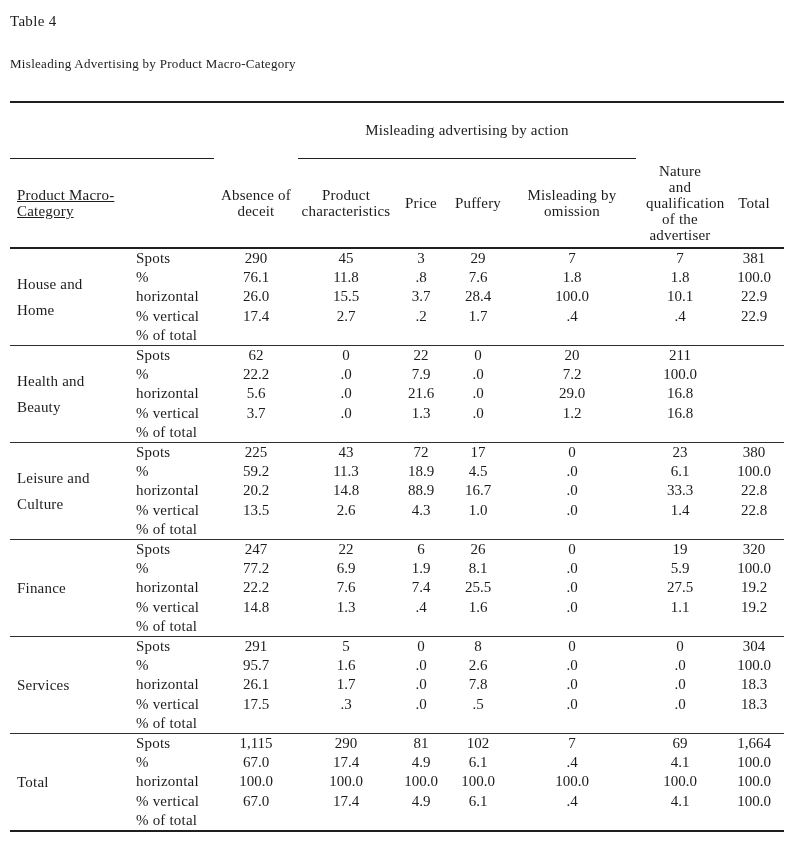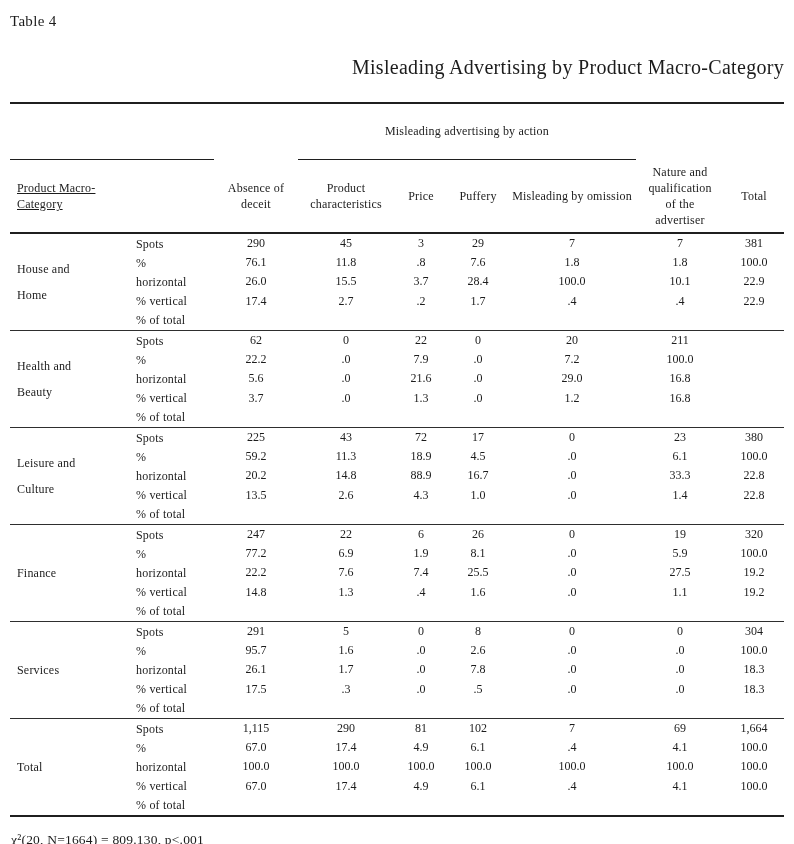--- a/index.html
+++ b/index.html
@@ -16,29 +16,29 @@
     width: 774px;
     padding: 0 10px;
     box-sizing: content-box;
   }
   .title {
     padding-top: 13px;
     font-size: 15px;
     letter-spacing: 0.3px;
   }
   .subtitle {
-    text-align: right;
+    text-align: left;
     margin-top: 26px;
-    font-size: 20px;
+    font-size: 13px;
     letter-spacing: 0.3px;
   }
   .tbl {
-    margin-top: 23px;
+    margin-top: 29px;
     border-top: 2px solid #1f1f1f;
-    font-size: 12px;
+    font-size: 15px;
   }
   .grid9 {
     display: grid;
     grid-template-columns: 118px 86px 84px 96px 54px 60px 128px 88px 60px;
   }
   
   .hrow1 { height: 56px; }
   .hrow1 .left-rule {
     grid-column: 1 / 3;
     border-bottom: 1.5px solid #1f1f1f;
@@ -80,21 +80,21 @@
     display: flex;
     align-items: center;
     padding-left: 7px;
     padding-right: 38px;
     line-height: 26px;
     letter-spacing: 0.2px;
   }
   .block .labels {
     display: flex;
     flex-direction: column;
-    justify-content: center;
+    justify-content: space-between;
     padding-left: 8px;
     line-height: 19px;
     letter-spacing: 0.2px;
   }
   .block .labels .rlabel:nth-child(2) { max-width: 60px; }
   .block .vals {
     display: flex;
     flex-direction: column;
     text-align: center;
     line-height: 19.2px;

